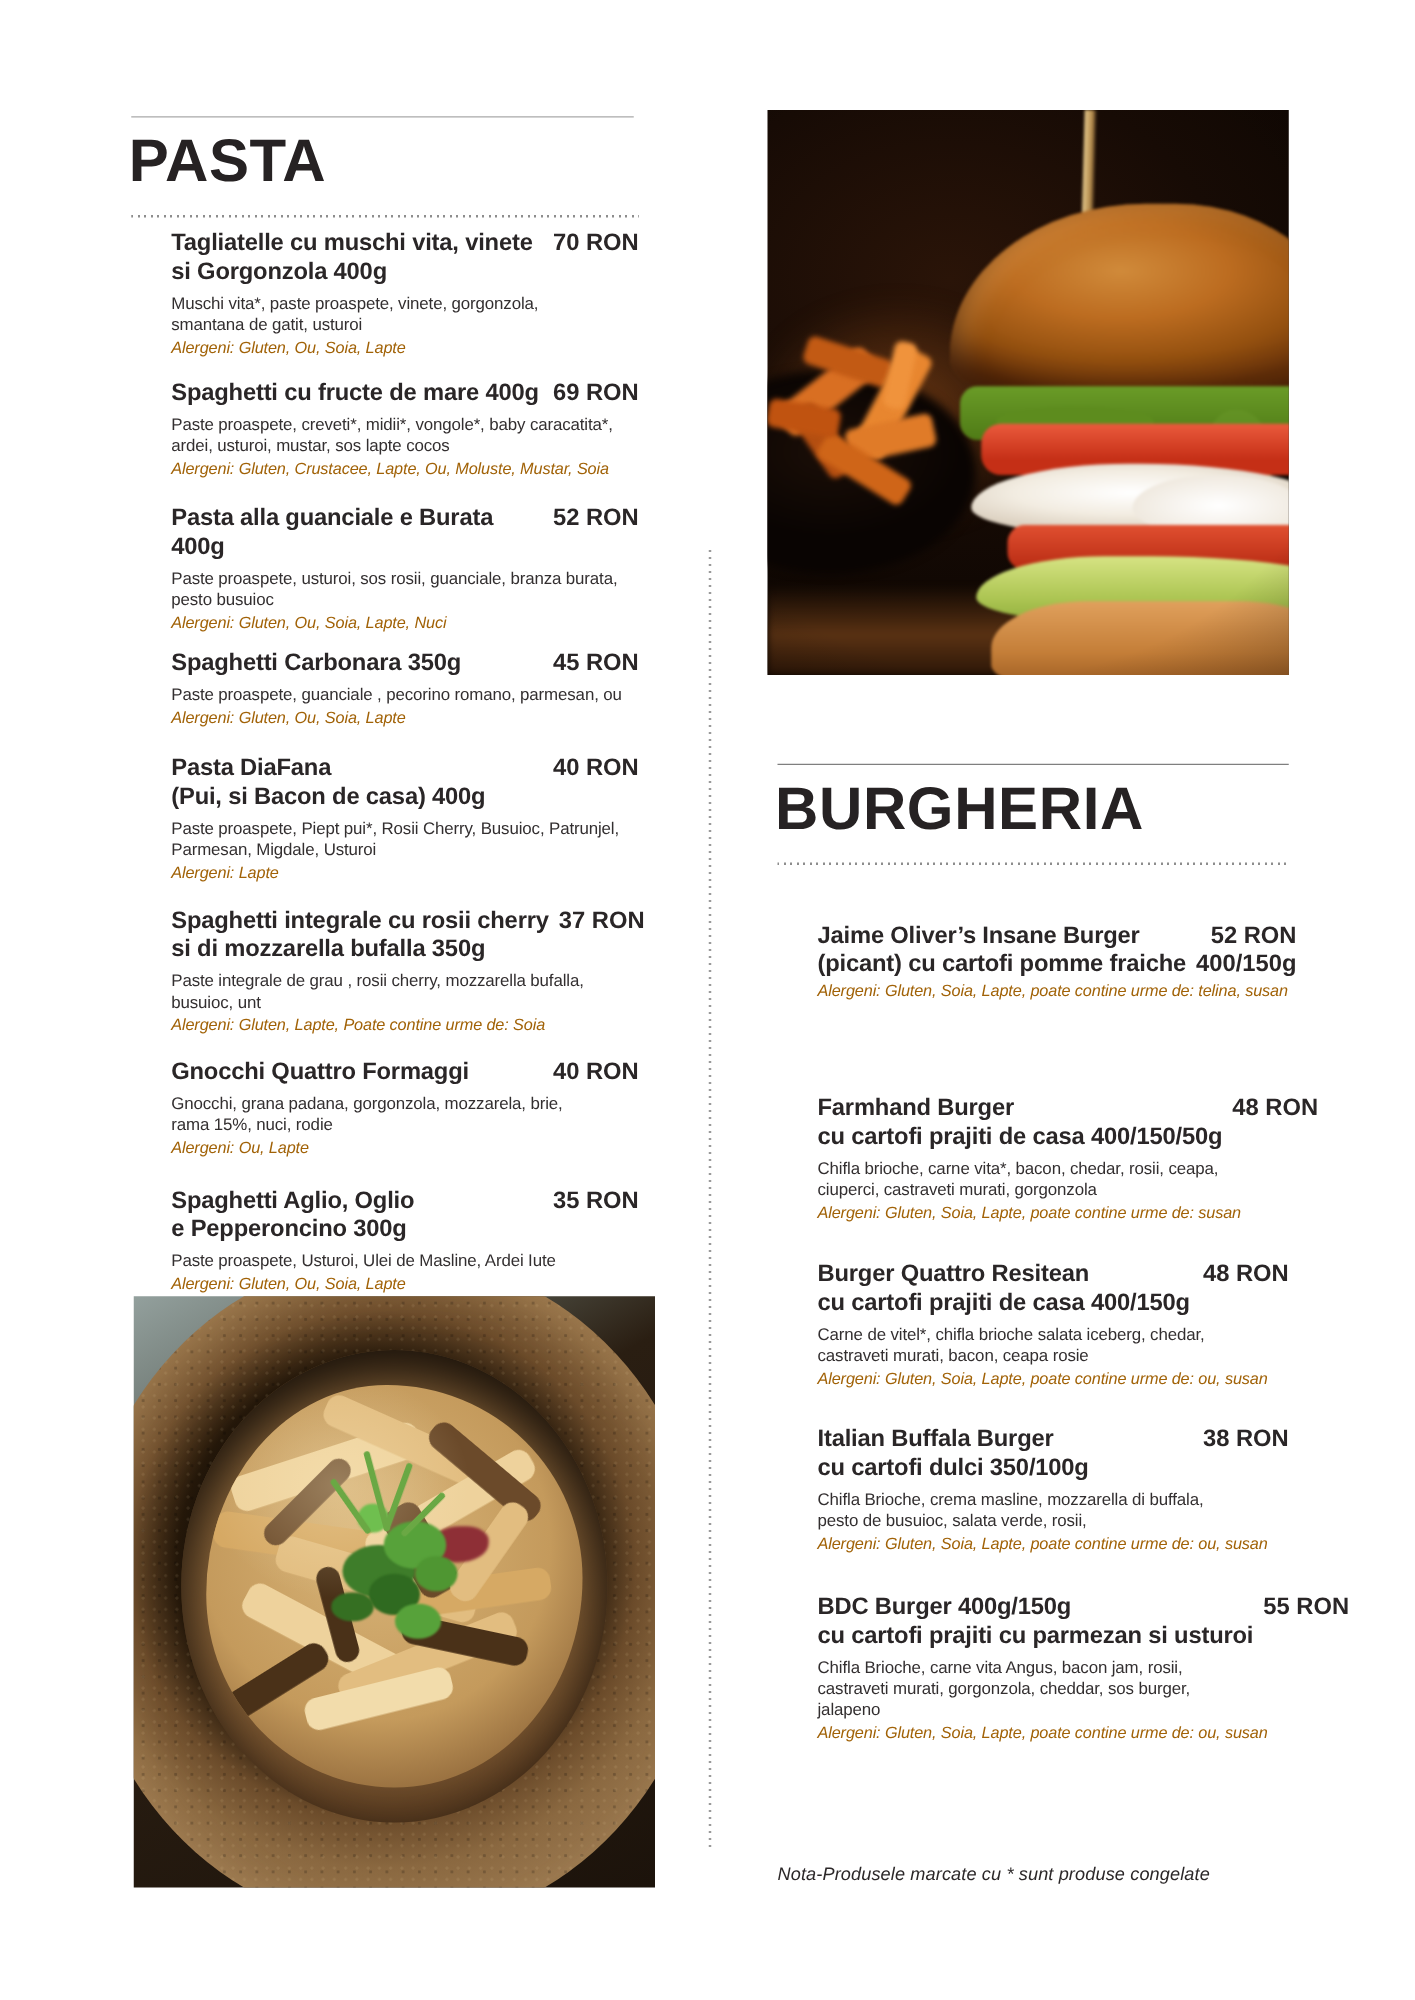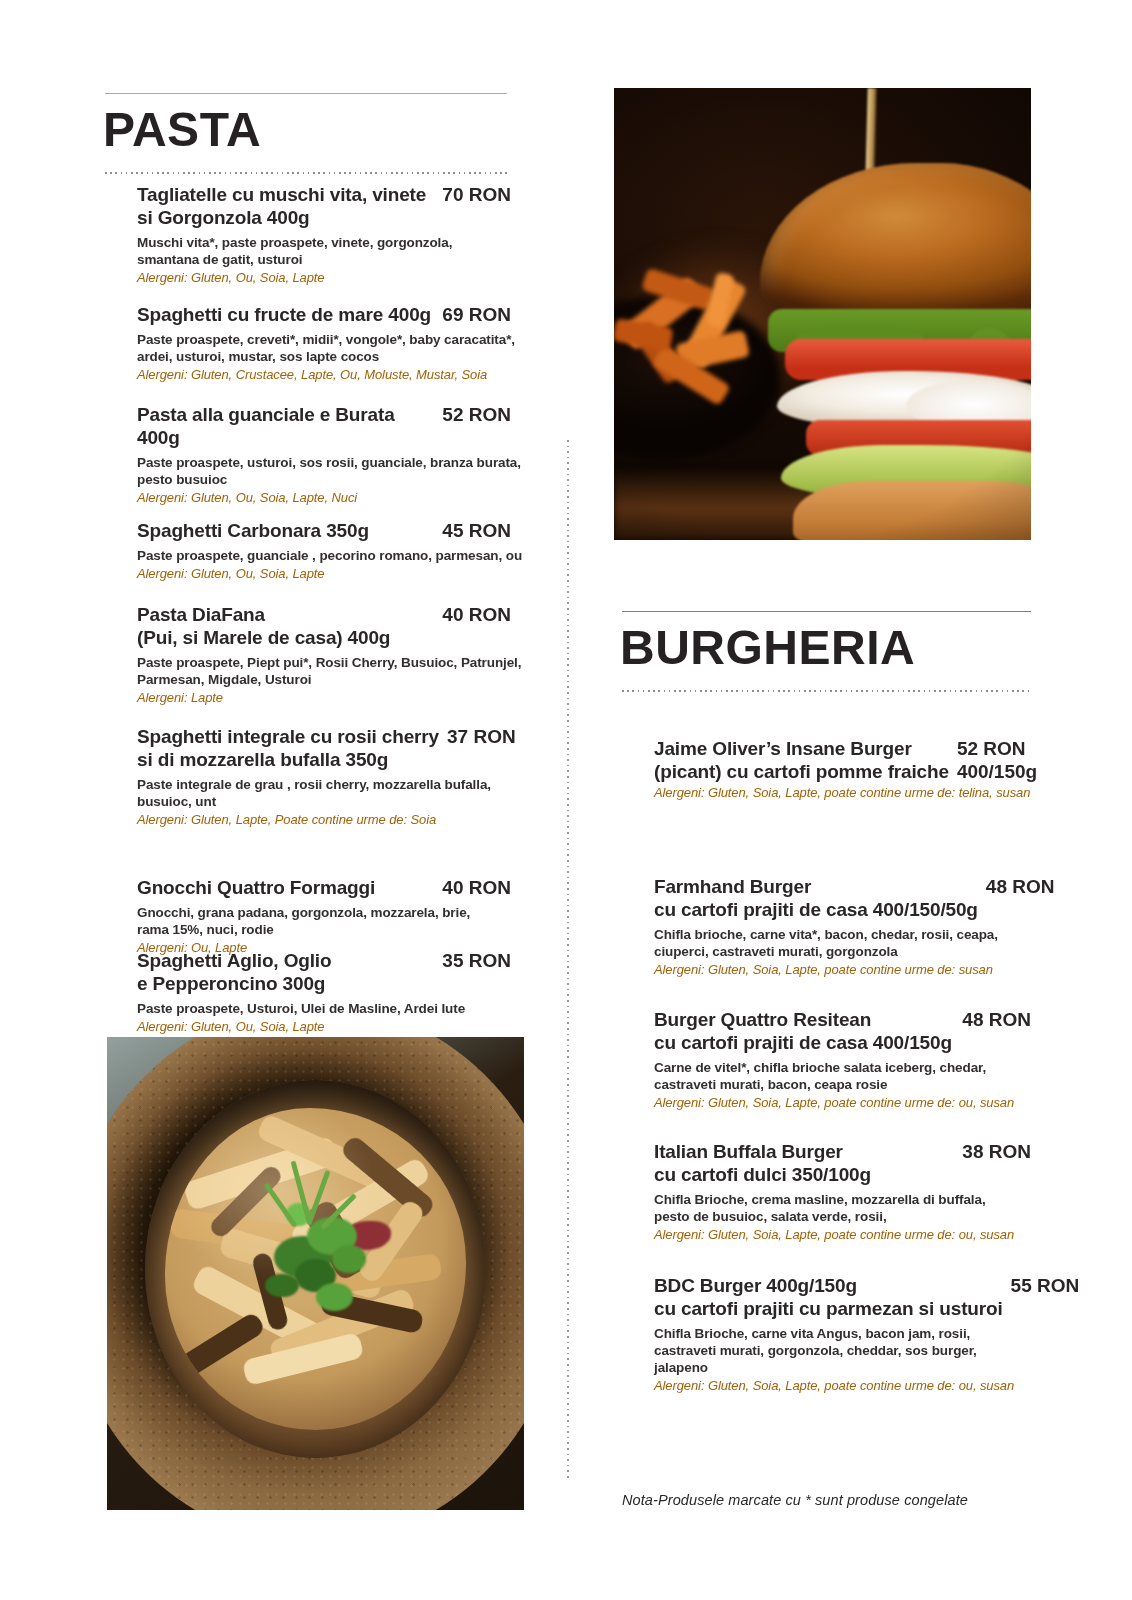--- a/index.html
+++ b/index.html
@@ -24,23 +24,23 @@
     font-weight:600;letter-spacing:.5px;color:#262223;
   }
   
   .items{position:absolute;top:0;}
   #pasta-items{left:105px;width:406px;}
   #burger-items{left:622px;width:409px;}
   .mi{position:absolute;left:0;right:0;margin-left:32px;}
   .mi-head{display:flex;justify-content:space-between;align-items:flex-start;}
   .nm-line{font-size:19px;font-weight:700;line-height:23px;letter-spacing:-.15px;white-space:nowrap;color:#2a2627;}
   .nm-suffix{font-size:15px;font-weight:700;letter-spacing:0;}
-  .mi-price{text-align:left;flex:0 0 auto;padding-left:8px;}
+  .mi-price{text-align:right;flex:0 0 auto;padding-left:8px;}
   .pr-line{font-size:19px;font-weight:700;line-height:23px;white-space:nowrap;color:#2a2627;}
-  .mi-desc{margin-top:5px;font-weight:bold;}
+  .mi-desc{margin-top:5px;}
   .ds-line{font-size:13.5px;line-height:17px;white-space:nowrap;color:#332f30;letter-spacing:-.1px;}
   .mi-alg{margin-top:2px;font-style:italic;font-size:13px;line-height:15.5px;white-space:nowrap;color:#a16207;letter-spacing:-.1px;}
   
   .footer-note{
     position:absolute;left:622px;top:1492px;
     font-style:italic;font-size:14.5px;color:#2b2728;letter-spacing:.1px;
   }
   
   .photo{position:absolute;overflow:hidden;}
   .photo *{position:absolute;}
@@ -174,21 +174,21 @@
       </div>
       <div class="mi-desc">
         <div class="ds-line">Paste proaspete, guanciale , pecorino romano, parmesan, ou</div>
       </div>
       <div class="mi-alg">Alergeni: Gluten, Ou, Soia, Lapte</div>
     </div>
     <div class="mi" style="top: 603px;">
       <div class="mi-head">
         <div class="mi-names">
           <div class="nm-line">Pasta DiaFana</div>
-          <div class="nm-line">(Pui, si Marele de casa) 400g</div>
+          <div class="nm-line">(Pui, si Bacon de casa) 400g</div>
         </div>
         <div class="mi-price">
           <div class="pr-line">40 RON</div>
         </div>
       </div>
       <div class="mi-desc">
         <div class="ds-line">Paste proaspete, Piept pui*, Rosii Cherry, Busuioc, Patrunjel,</div>
         <div class="ds-line">Parmesan, Migdale, Usturoi</div>
       </div>
       <div class="mi-alg">Alergeni: Lapte</div>
@@ -202,21 +202,21 @@
         <div class="mi-price">
           <div class="pr-line">37 RON</div>
         </div>
       </div>
       <div class="mi-desc">
         <div class="ds-line">Paste integrale de grau , rosii cherry, mozzarella bufalla,</div>
         <div class="ds-line">busuioc, unt</div>
       </div>
       <div class="mi-alg">Alergeni: Gluten, Lapte, Poate contine urme de: Soia</div>
     </div>
-    <div class="mi" style="top: 876px;">
+    <div class="mi" style="top: 846px;">
       <div class="mi-head">
         <div class="mi-names">
           <div class="nm-line">Gnocchi Quattro Formaggi</div>
         </div>
         <div class="mi-price">
           <div class="pr-line">40 RON</div>
         </div>
       </div>
       <div class="mi-desc">
         <div class="ds-line">Gnocchi, grana padana, gorgonzola, mozzarela, brie,</div>

